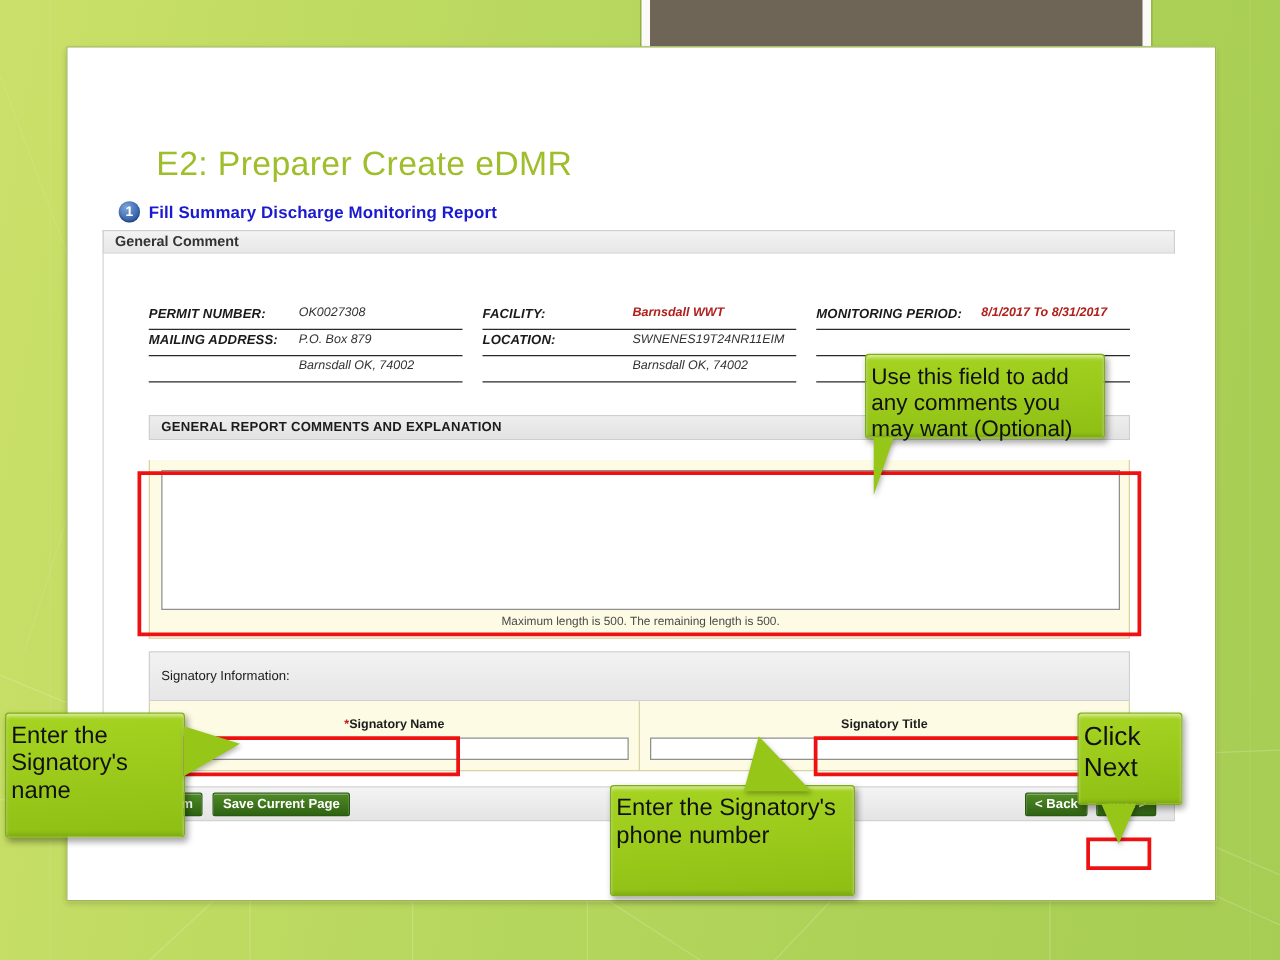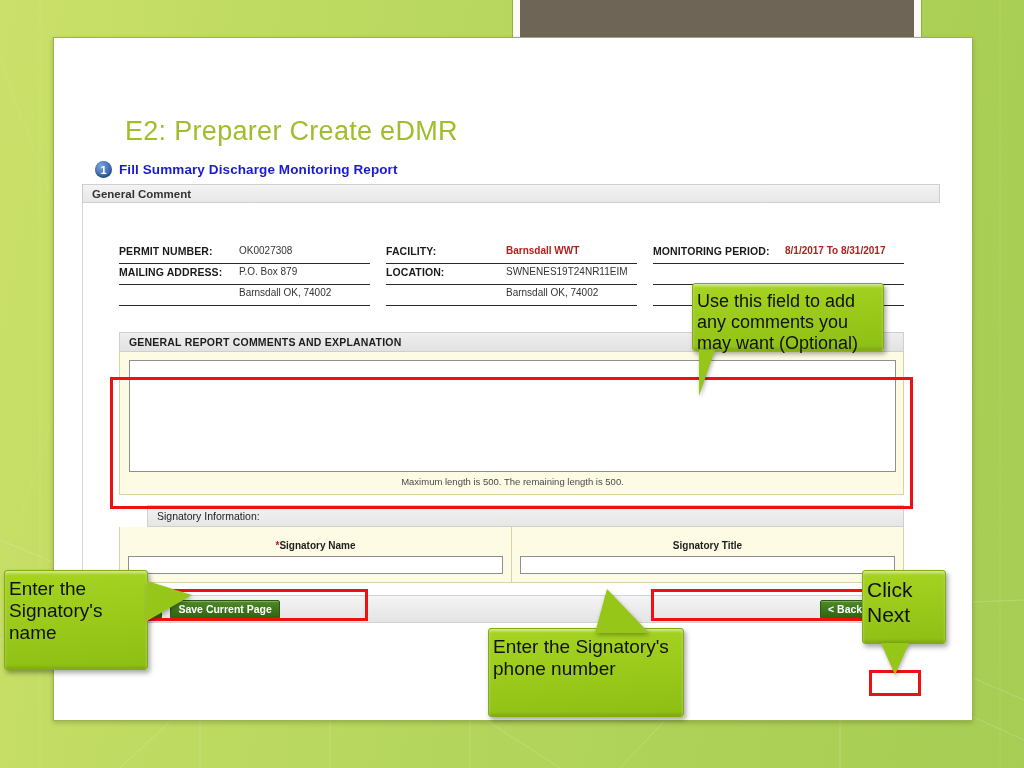--- a/index.html
+++ b/index.html
@@ -95,20 +95,21 @@
     border-left: 1px solid #d5d5d5;
     background: #fff;
     padding: 18px 0 0 0;
   }
 
   
   .info {
     display: flex;
     gap: 4px;
     padding: 22px 36px 0 36px;
+    font-style: italic;
   }
   .info-col { flex: 1; }
   .info-col.c1 { max-width: 285px; }
   .info-col.c2 { max-width: 270px; }
   .info-row {
     display: flex;
     border-bottom: 1.6px solid #2a2a2a;
     padding: 2px 0 3px 0;
     min-height: 15px;
   }
@@ -131,20 +132,21 @@
     padding: 3px 9px;
     font-size: 10.5px; font-weight: bold; color: #1c1c1c;
     letter-spacing: .2px;
   }
   .grc-body {
     background: #fdfbe4;
     border: 1px solid #d8d3a0;
     border-top: none;
     padding: 8px 7px 5px 9px;
     position: relative;
+    margin-top: 16px;
   }
   .grc-area {
     width: 100%; height: 112px;
     background: #fff;
     border: 1px solid #8f8f8f;
     box-sizing: border-box;
     resize: none;
     font-family: "Liberation Sans", sans-serif;
     font-size: 11px;
     outline: none;
@@ -155,22 +157,22 @@
     font-size: 9.5px;
     color: #4a4a4a;
     padding: 4px 0 2px 0;
   }
 
   
   .sig-wrap { margin: 10px 36px 0 36px; }
   .sig-head {
     background: linear-gradient(#f2f2f2, #e6e6e6);
     border: 1px solid #d0d0d0;
-    padding: 4px 9px;
-    font-size: 10.5px; color: #1c1c1c; margin-left: 28px;
+    padding: 13px 9px;
+    font-size: 10.5px; color: #1c1c1c;
   }
   .sig-table {
     display: flex;
     border: 1px solid #d9d4a8;
     border-top: none;
     background: #fdfbe4;
   }
   .sig-cell {
     flex: 1;
     border-right: 1px solid #d9d4a8;

